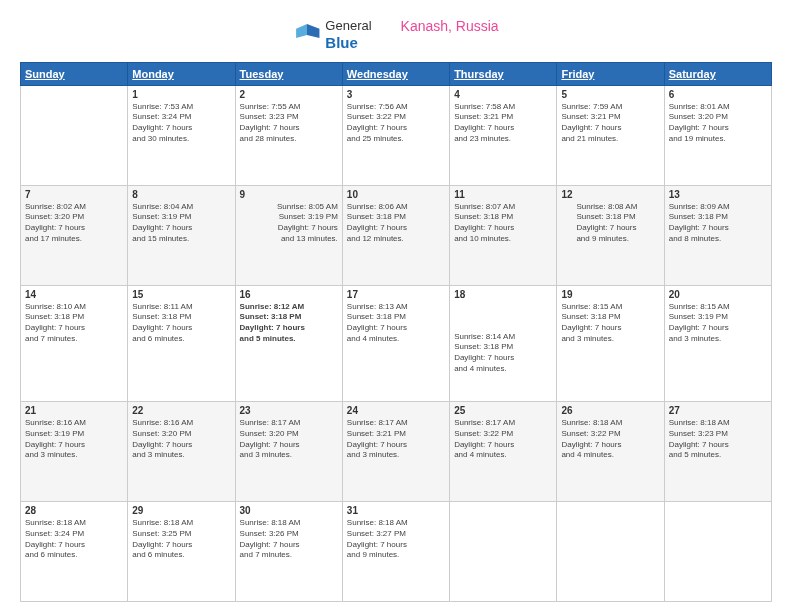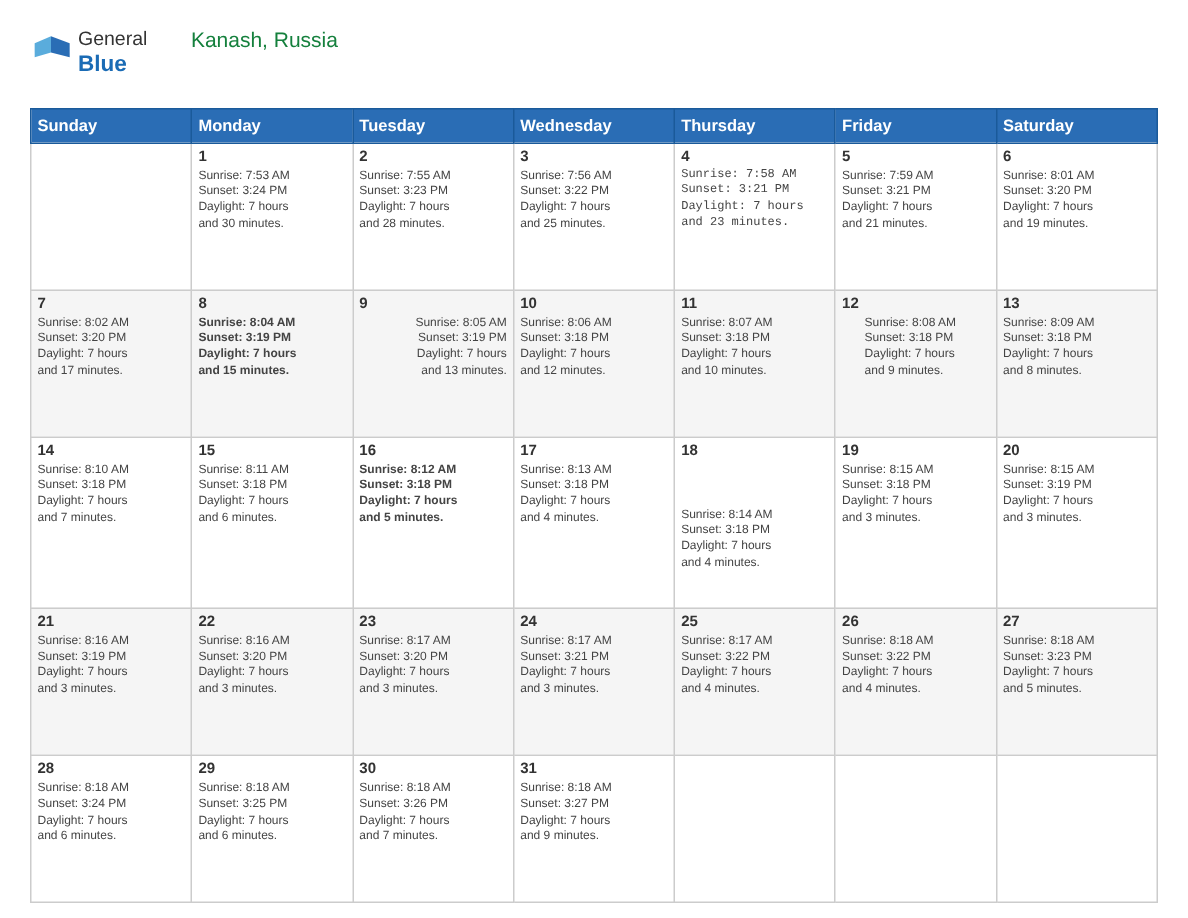--- a/index.html
+++ b/index.html
@@ -12,23 +12,23 @@
     }
     .page {
       width: 792px;
       height: 612px;
       padding: 18px 20px 10px 20px;
       display: flex;
       flex-direction: column;
     }
     .header {
       display: flex;
-      justify-content: flex-start;
+      justify-content: center;
       align-items: flex-start;
-      margin-bottom: 20px;
+      margin-bottom: 10px;
       gap: 29px;
     }
     .logo {
       display: flex;
       align-items: center;
       gap: 4px;
     }
     .logo-text {
       font-size: 13px;
       line-height: 1.2;
@@ -49,38 +49,39 @@
     .title-block {
       text-align: right;
     }
     .title-block h1 {
       font-size: 28px;
       font-weight: bold;
       color: #333;
     }
     .title-block h2 {
       font-size: 14px;
-      color: #15803d;
+      color: #ec4899;
       font-weight: normal;
     }
     .calendar {
       flex: 1;
       border: 1px solid #ccc;
       border-collapse: collapse;
       width: 100%;
       table-layout: fixed;
     }
     .calendar th {
       background: #2a6db5;
       color: #fff;
       font-size: 11px;
       font-weight: bold;
       padding: 5px 4px;
       text-align: left;
       border: 1px solid #1a5a9a;
+      text-decoration: underline;
     }
     .calendar td {
       border: 1px solid #ccc;
       vertical-align: top;
       padding: 3px 4px;
       font-size: 8.5px;
       color: #333;
       height: 80px;
     }
     .day-num {
@@ -156,21 +157,21 @@
           </td>
           <td>
             <span class="day-num">3</span>
             <div class="cell-info" style="white-space: pre-line;">Sunrise: 7:56 AM
 Sunset: 3:22 PM
 Daylight: 7 hours
 and 25 minutes.</div>
           </td>
           <td>
             <span class="day-num">4</span>
-            <div class="cell-info" style="white-space: pre-line; font-family: Liberation Mono, monospace;">Sunrise: 7:58 AM
+            <div class="cell-info" style="white-space: pre-line;">Sunrise: 7:58 AM
 Sunset: 3:21 PM
 Daylight: 7 hours
 and 23 minutes.</div>
           </td>
           <td>
             <span class="day-num">5</span>
             <div class="cell-info" style="white-space: pre-line;">Sunrise: 7:59 AM
 Sunset: 3:21 PM
 Daylight: 7 hours
 and 21 minutes.</div>
@@ -186,21 +187,21 @@
         <tr>
           <td>
             <span class="day-num">7</span>
             <div class="cell-info" style="white-space: pre-line;">Sunrise: 8:02 AM
 Sunset: 3:20 PM
 Daylight: 7 hours
 and 17 minutes.</div>
           </td>
           <td>
             <span class="day-num">8</span>
-            <div class="cell-info" style="white-space: pre-line; font-weight: bold;">Sunrise: 8:04 AM
+            <div class="cell-info" style="white-space: pre-line;">Sunrise: 8:04 AM
 Sunset: 3:19 PM
 Daylight: 7 hours
 and 15 minutes.</div>
           </td>
           <td>
             <span class="day-num">9</span>
             <div class="cell-info" style="white-space: pre-line; text-align: right;">Sunrise: 8:05 AM
 Sunset: 3:19 PM
 Daylight: 7 hours
 and 13 minutes.</div>

